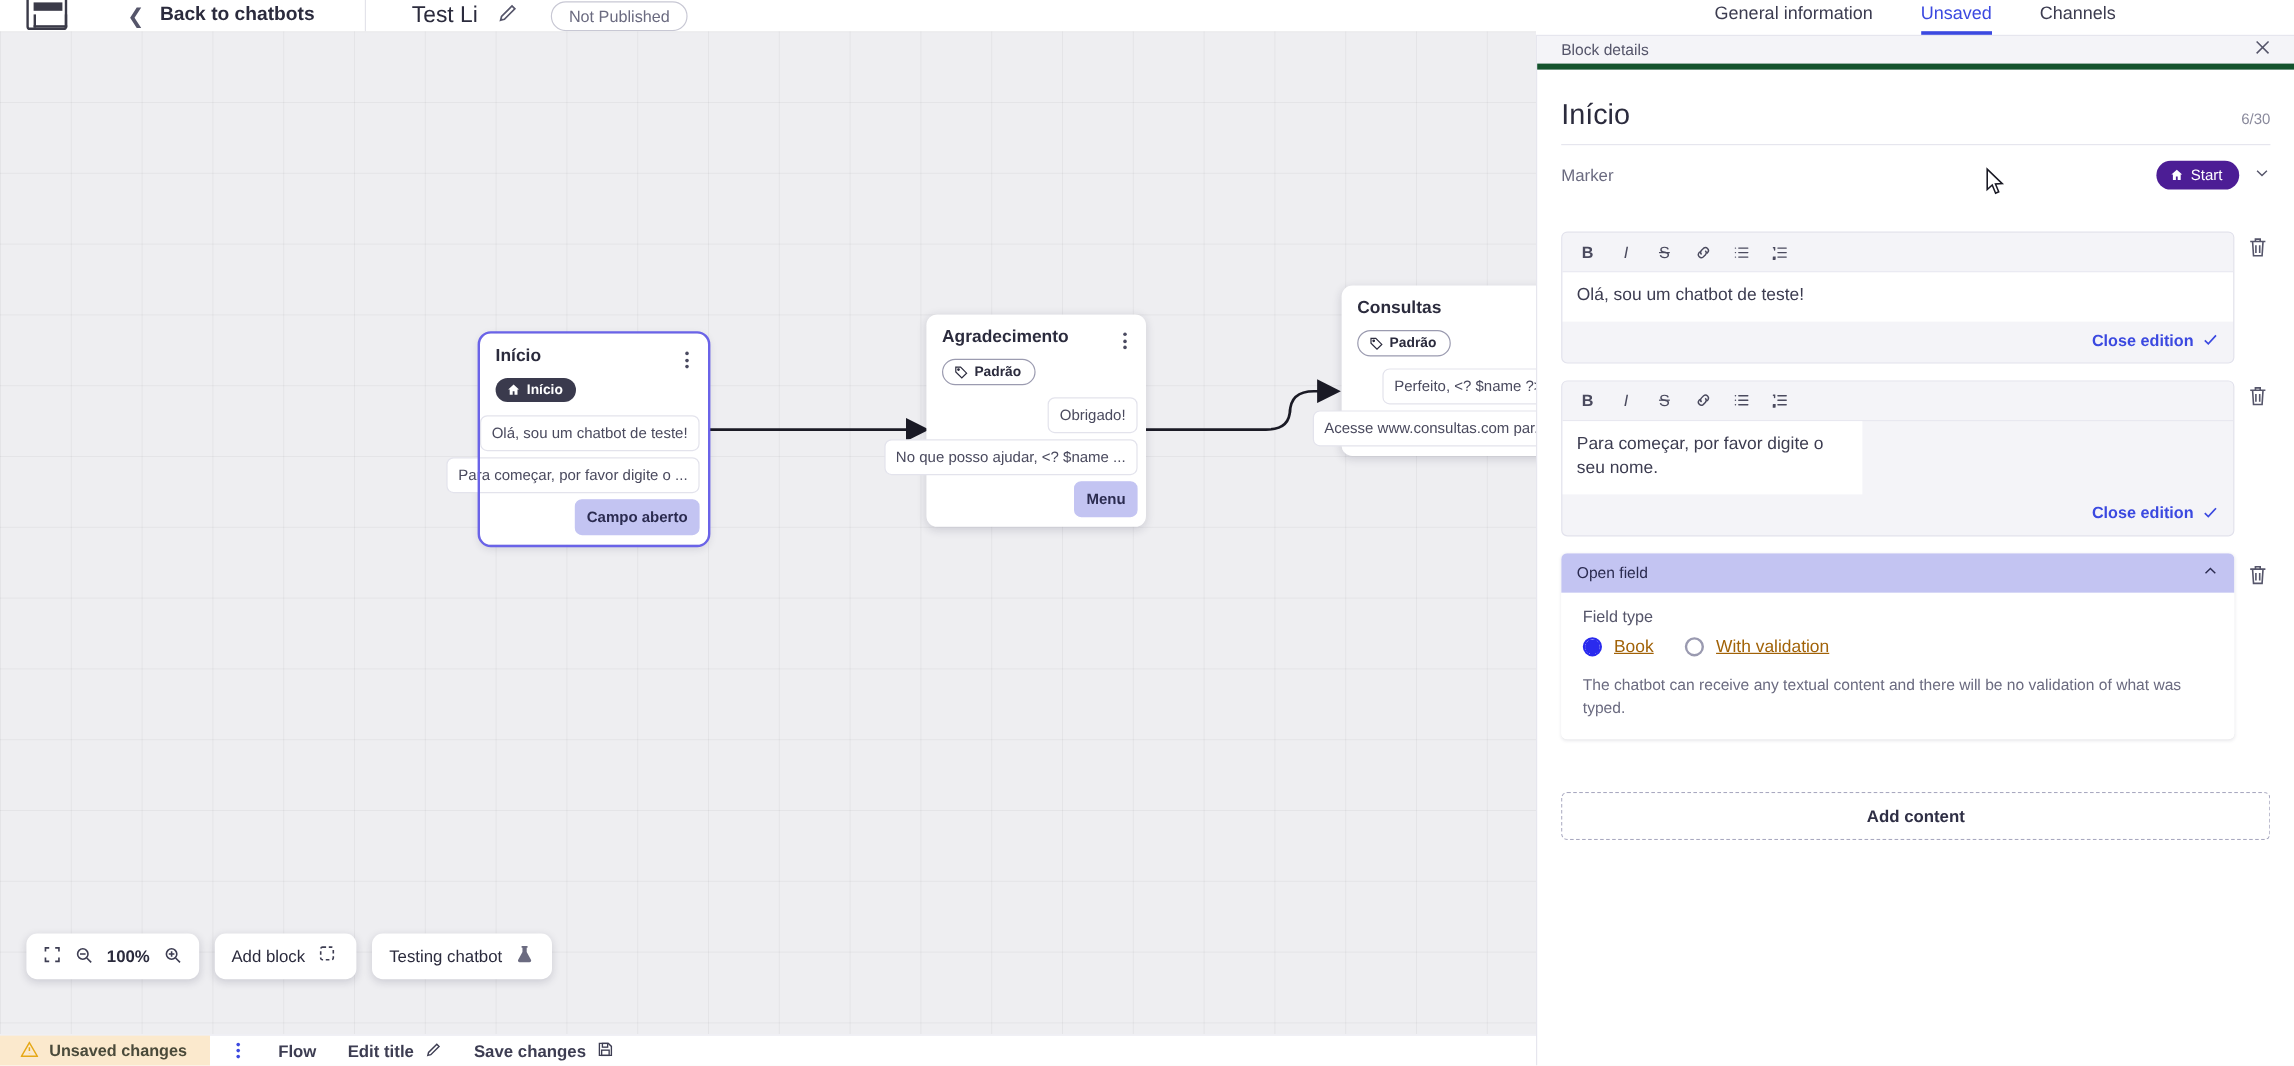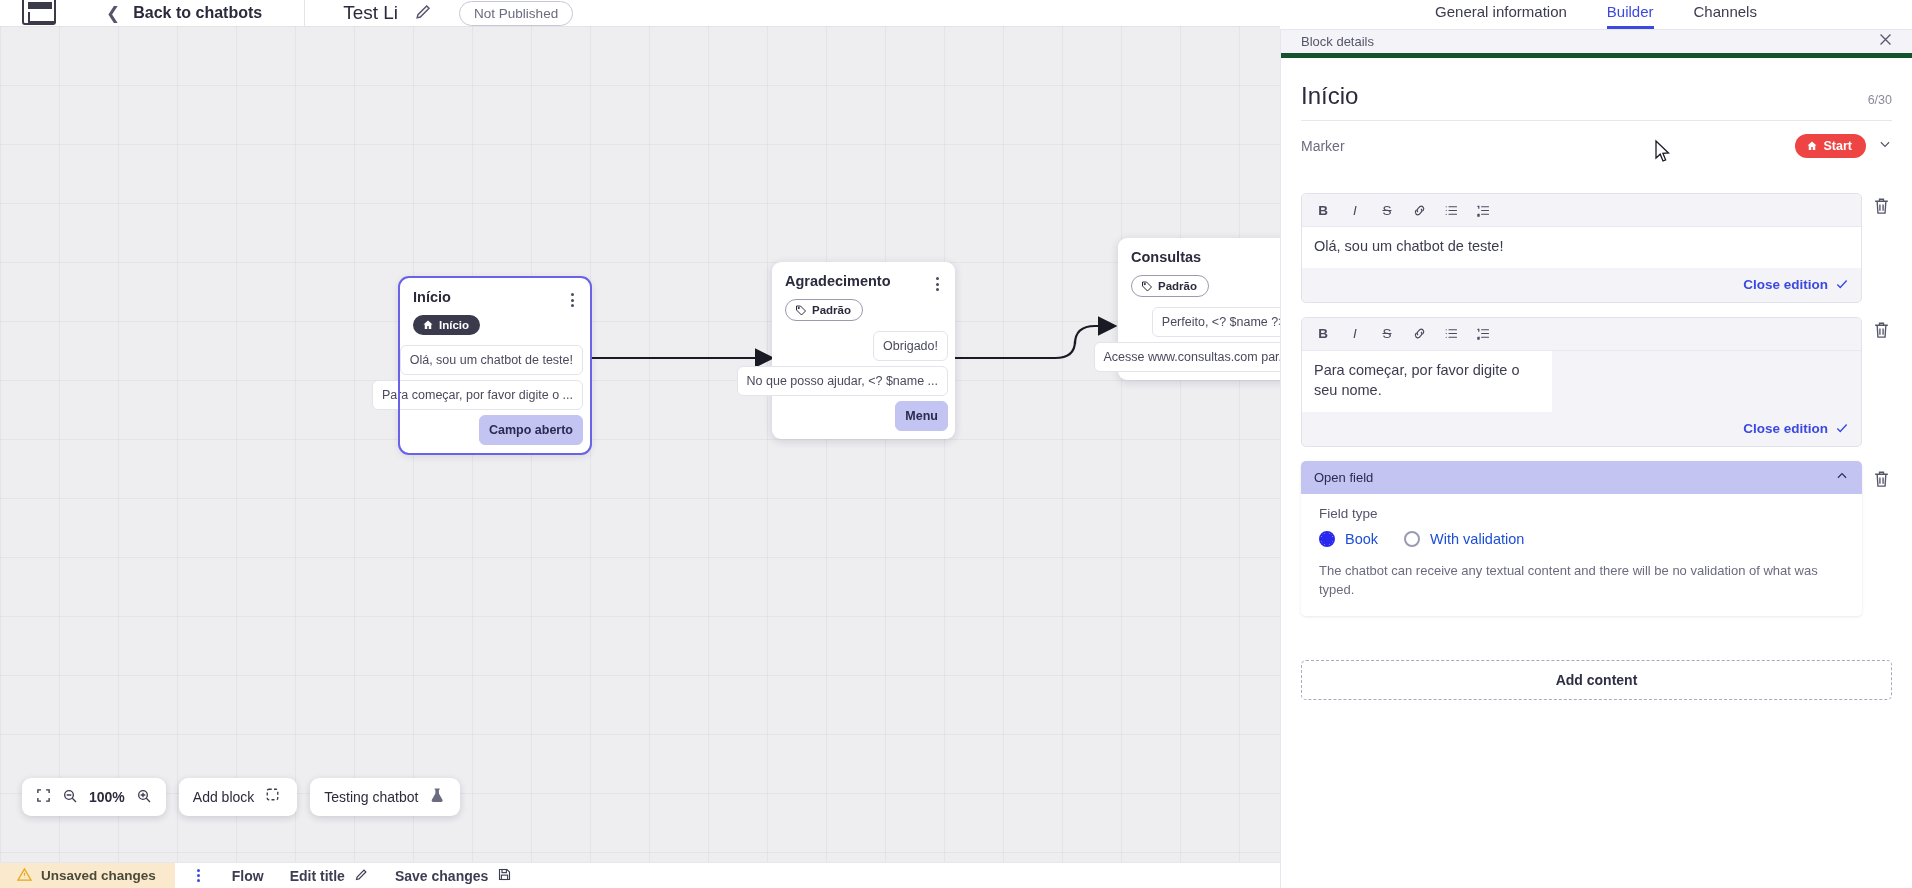--- a/index.html
+++ b/index.html
@@ -160,22 +160,22 @@
   }
   .panel-name { font-size: 24px; color: #2b2b3d; }
   .panel-count { font-size: 12.5px; color: #8a8a9c; }
   .marker-row {
     display: flex; align-items: center; justify-content: space-between;
     padding: 13px 0 9px 0;
   }
   .marker-label { font-size: 14px; color: #6b6b80; }
   .marker-right { display: flex; align-items: center; gap: 12px; }
   .start-pill {
-    background: #ef4444; color: #fff; border-radius: 15px;
-    padding: 5px 14px 5px 11px; font-size: 12.5px; font-weight: bold;
+    background: #4c1d95; color: #fff; border-radius: 15px;
+    padding: 5px 14px 5px 11px; font-size: 12.5px; font-weight: normal;
     display: inline-flex; align-items: center; gap: 6px;
   }
 
   .tabs {
     display: flex; align-items: center; border-bottom: 1px solid #dcdce6;
     position: relative; margin-top: 6px;
   }
   .tab {
     font-size: 15px; color: #2f2f45; padding: 10px 16px; cursor: pointer;
     display: flex; align-items: center; gap: 8px; white-space: nowrap;
@@ -236,21 +236,21 @@
   .of-legend { font-size: 13.5px; color: #55556a; margin-bottom: 10px; }
   .radios { display: flex; align-items: center; gap: 26px; }
   .radio { display: flex; align-items: center; gap: 10px; cursor: pointer; }
   .rdot {
     width: 16px; height: 16px; border-radius: 50%; border: 2px solid #9a9ab0;
     background: #fff; flex: none;
   }
   .rdot.on {
     border-color: #2a2aee; background: radial-gradient(circle, #2a2aee 0 6px, #fff 6px 8px, #2a2aee 8px);
   }
-  .radio span { font-size: 14.5px; color: #1d4ed8; }
+  .radio span { font-size: 14.5px; color: #a16207; text-decoration: underline; }
   .of-help {
     margin-top: 14px; font-size: 13px; color: #6b6b80; line-height: 1.5;
   }
 
   .add-content {
     margin-top: 30px; border: 1px dashed #a9a9c0; border-radius: 5px;
     height: 40px; display: flex; align-items: center; justify-content: center;
     font-size: 14px; font-weight: bold; color: #2f2f45; cursor: pointer;
   }
 
@@ -270,21 +270,21 @@
     <span class="pencil-ico">
       <svg width="19" height="19" viewBox="0 0 24 24" fill="none" stroke="#55556a" stroke-width="1.8">
           <path d="M4 20l4-1 11-11-3-3L5 16l-1 4z"></path>
         </svg>
     </span>
     <span class="badge-unpub">Not Published</span>
   </div>
 
   <div class="navtabs">
     <div class="navtab">General information</div>
-    <div class="navtab active">Builder</div>
+    <div class="navtab active">Unsaved</div>
     <div class="navtab">Channels</div>
   </div>
 
   <div class="canvas">
     <svg class="edges">
       <defs>
         <marker id="ah" markerWidth="9" markerHeight="9" refX="7" refY="4.5" orient="auto">
           <path d="M0,0 L9,4.5 L0,9 z" fill="#1a1a25"></path>
         </marker>
       </defs>

